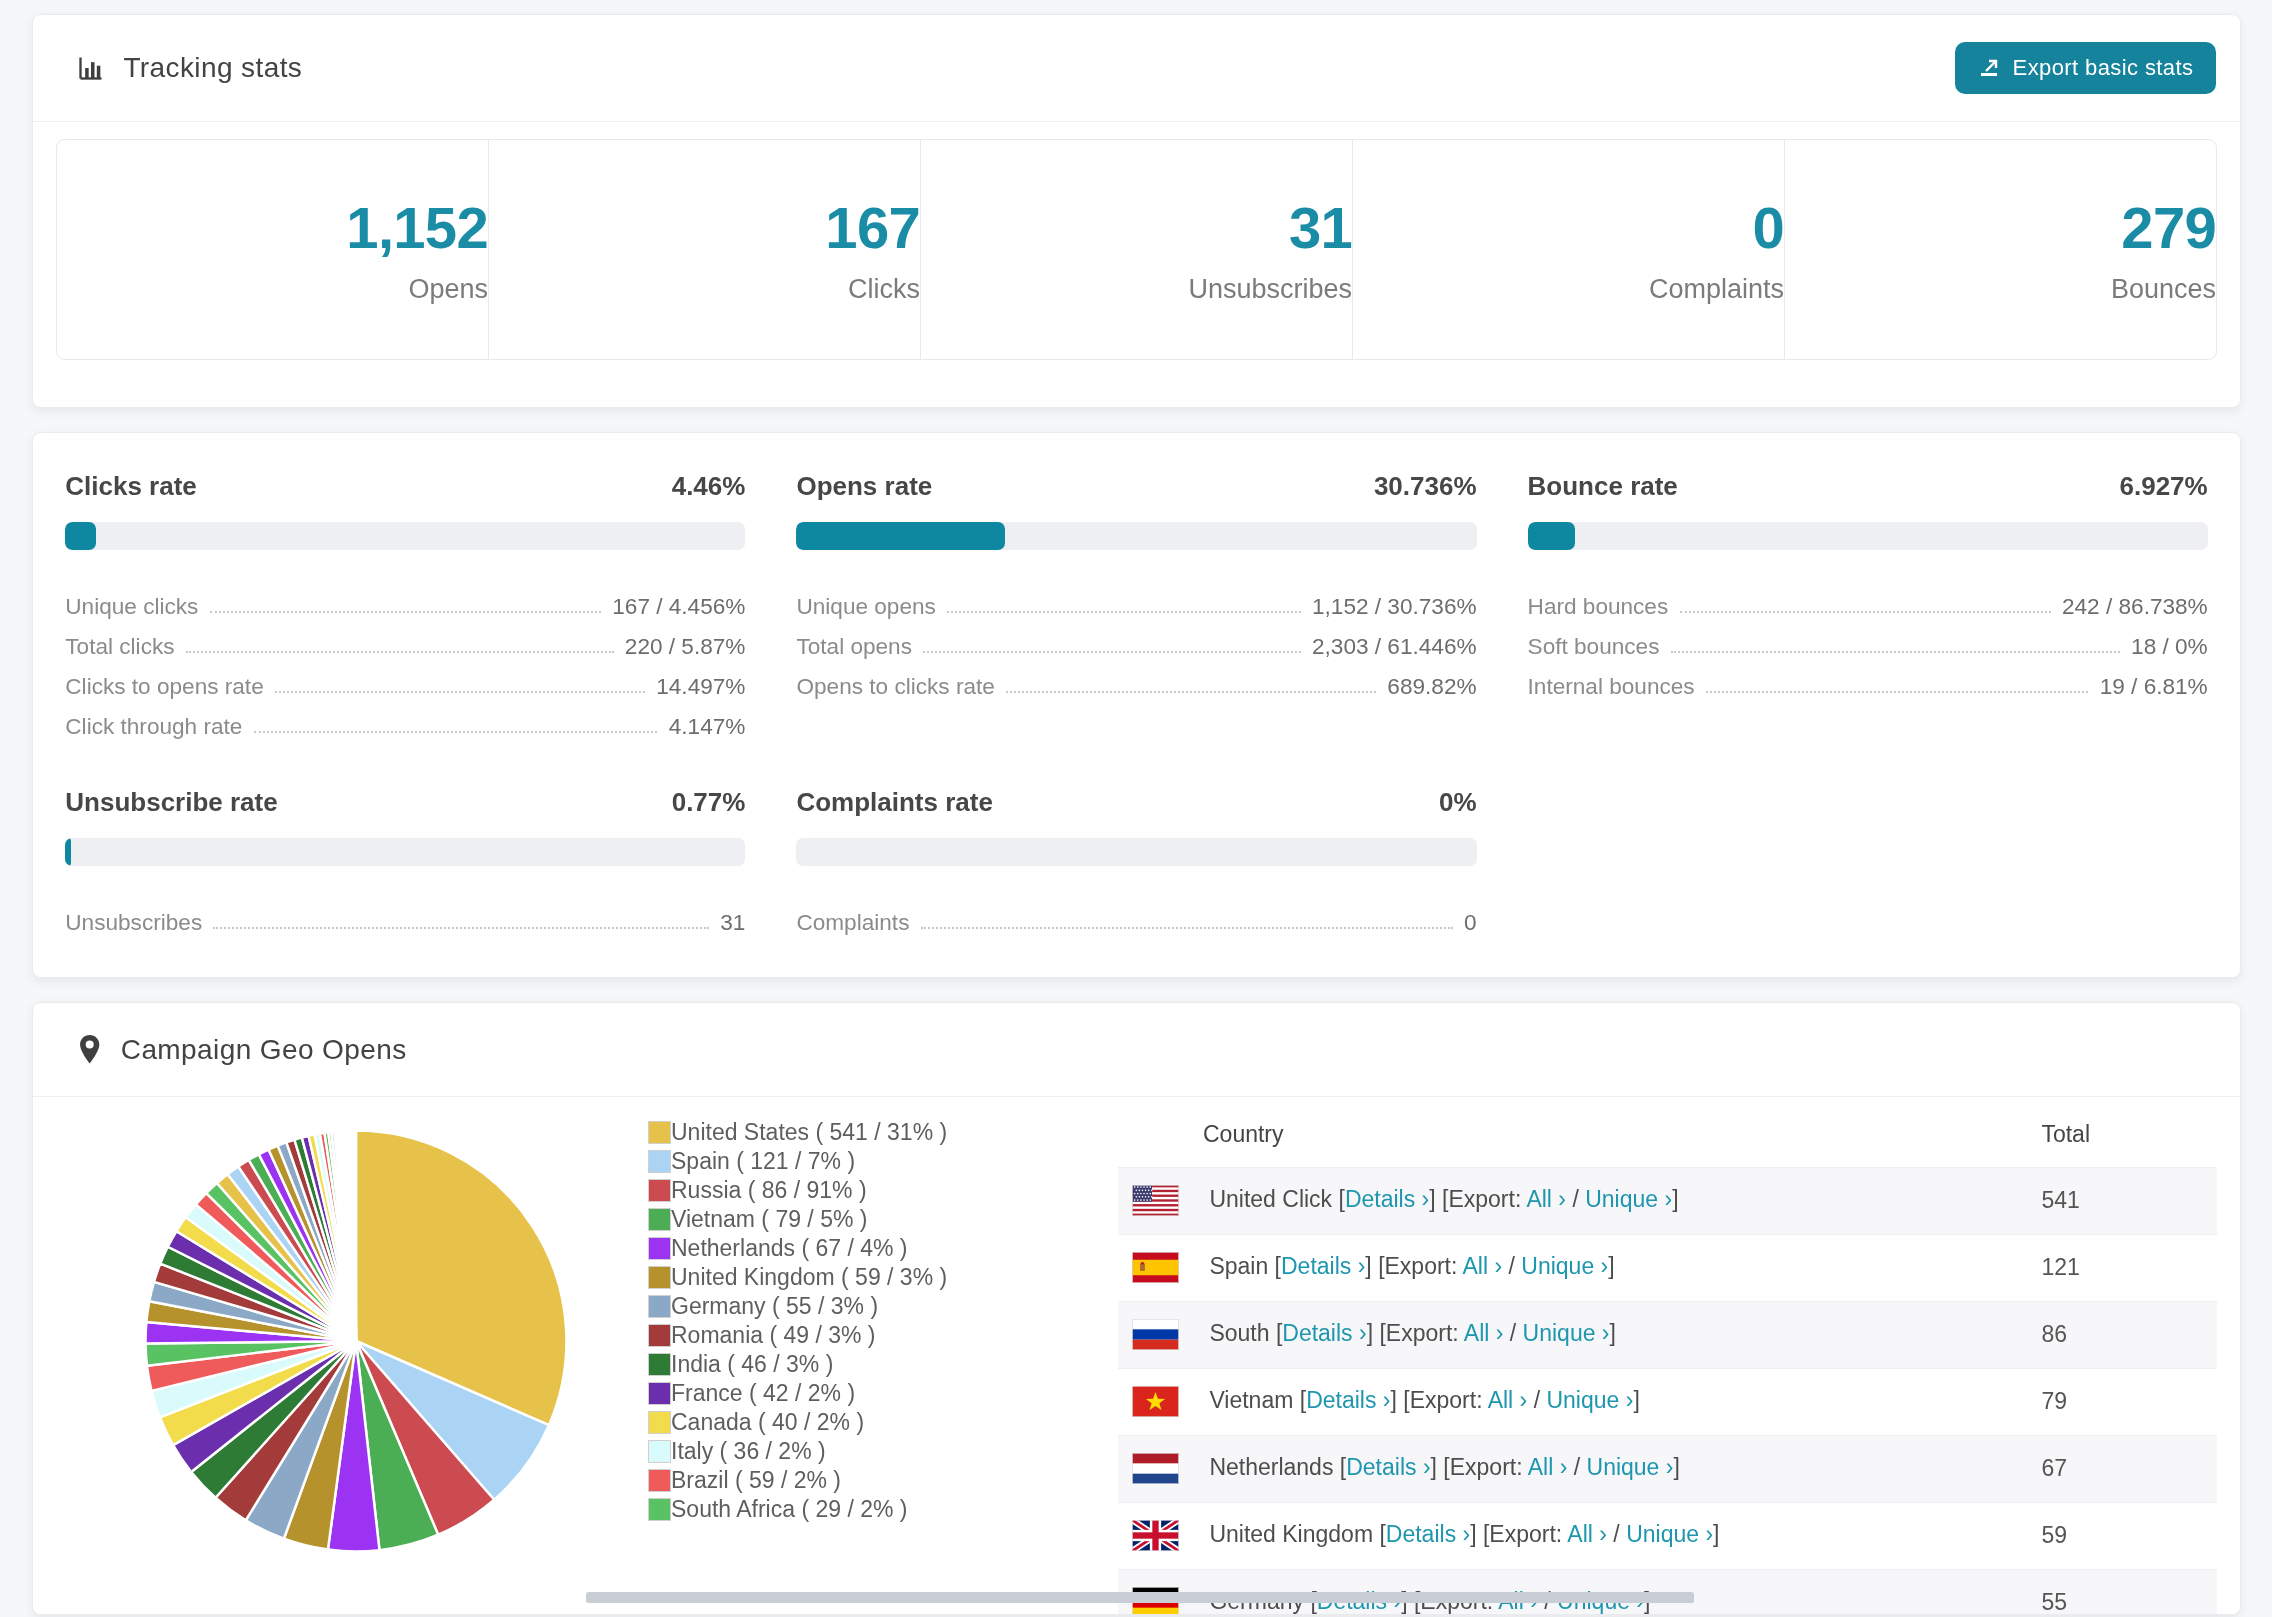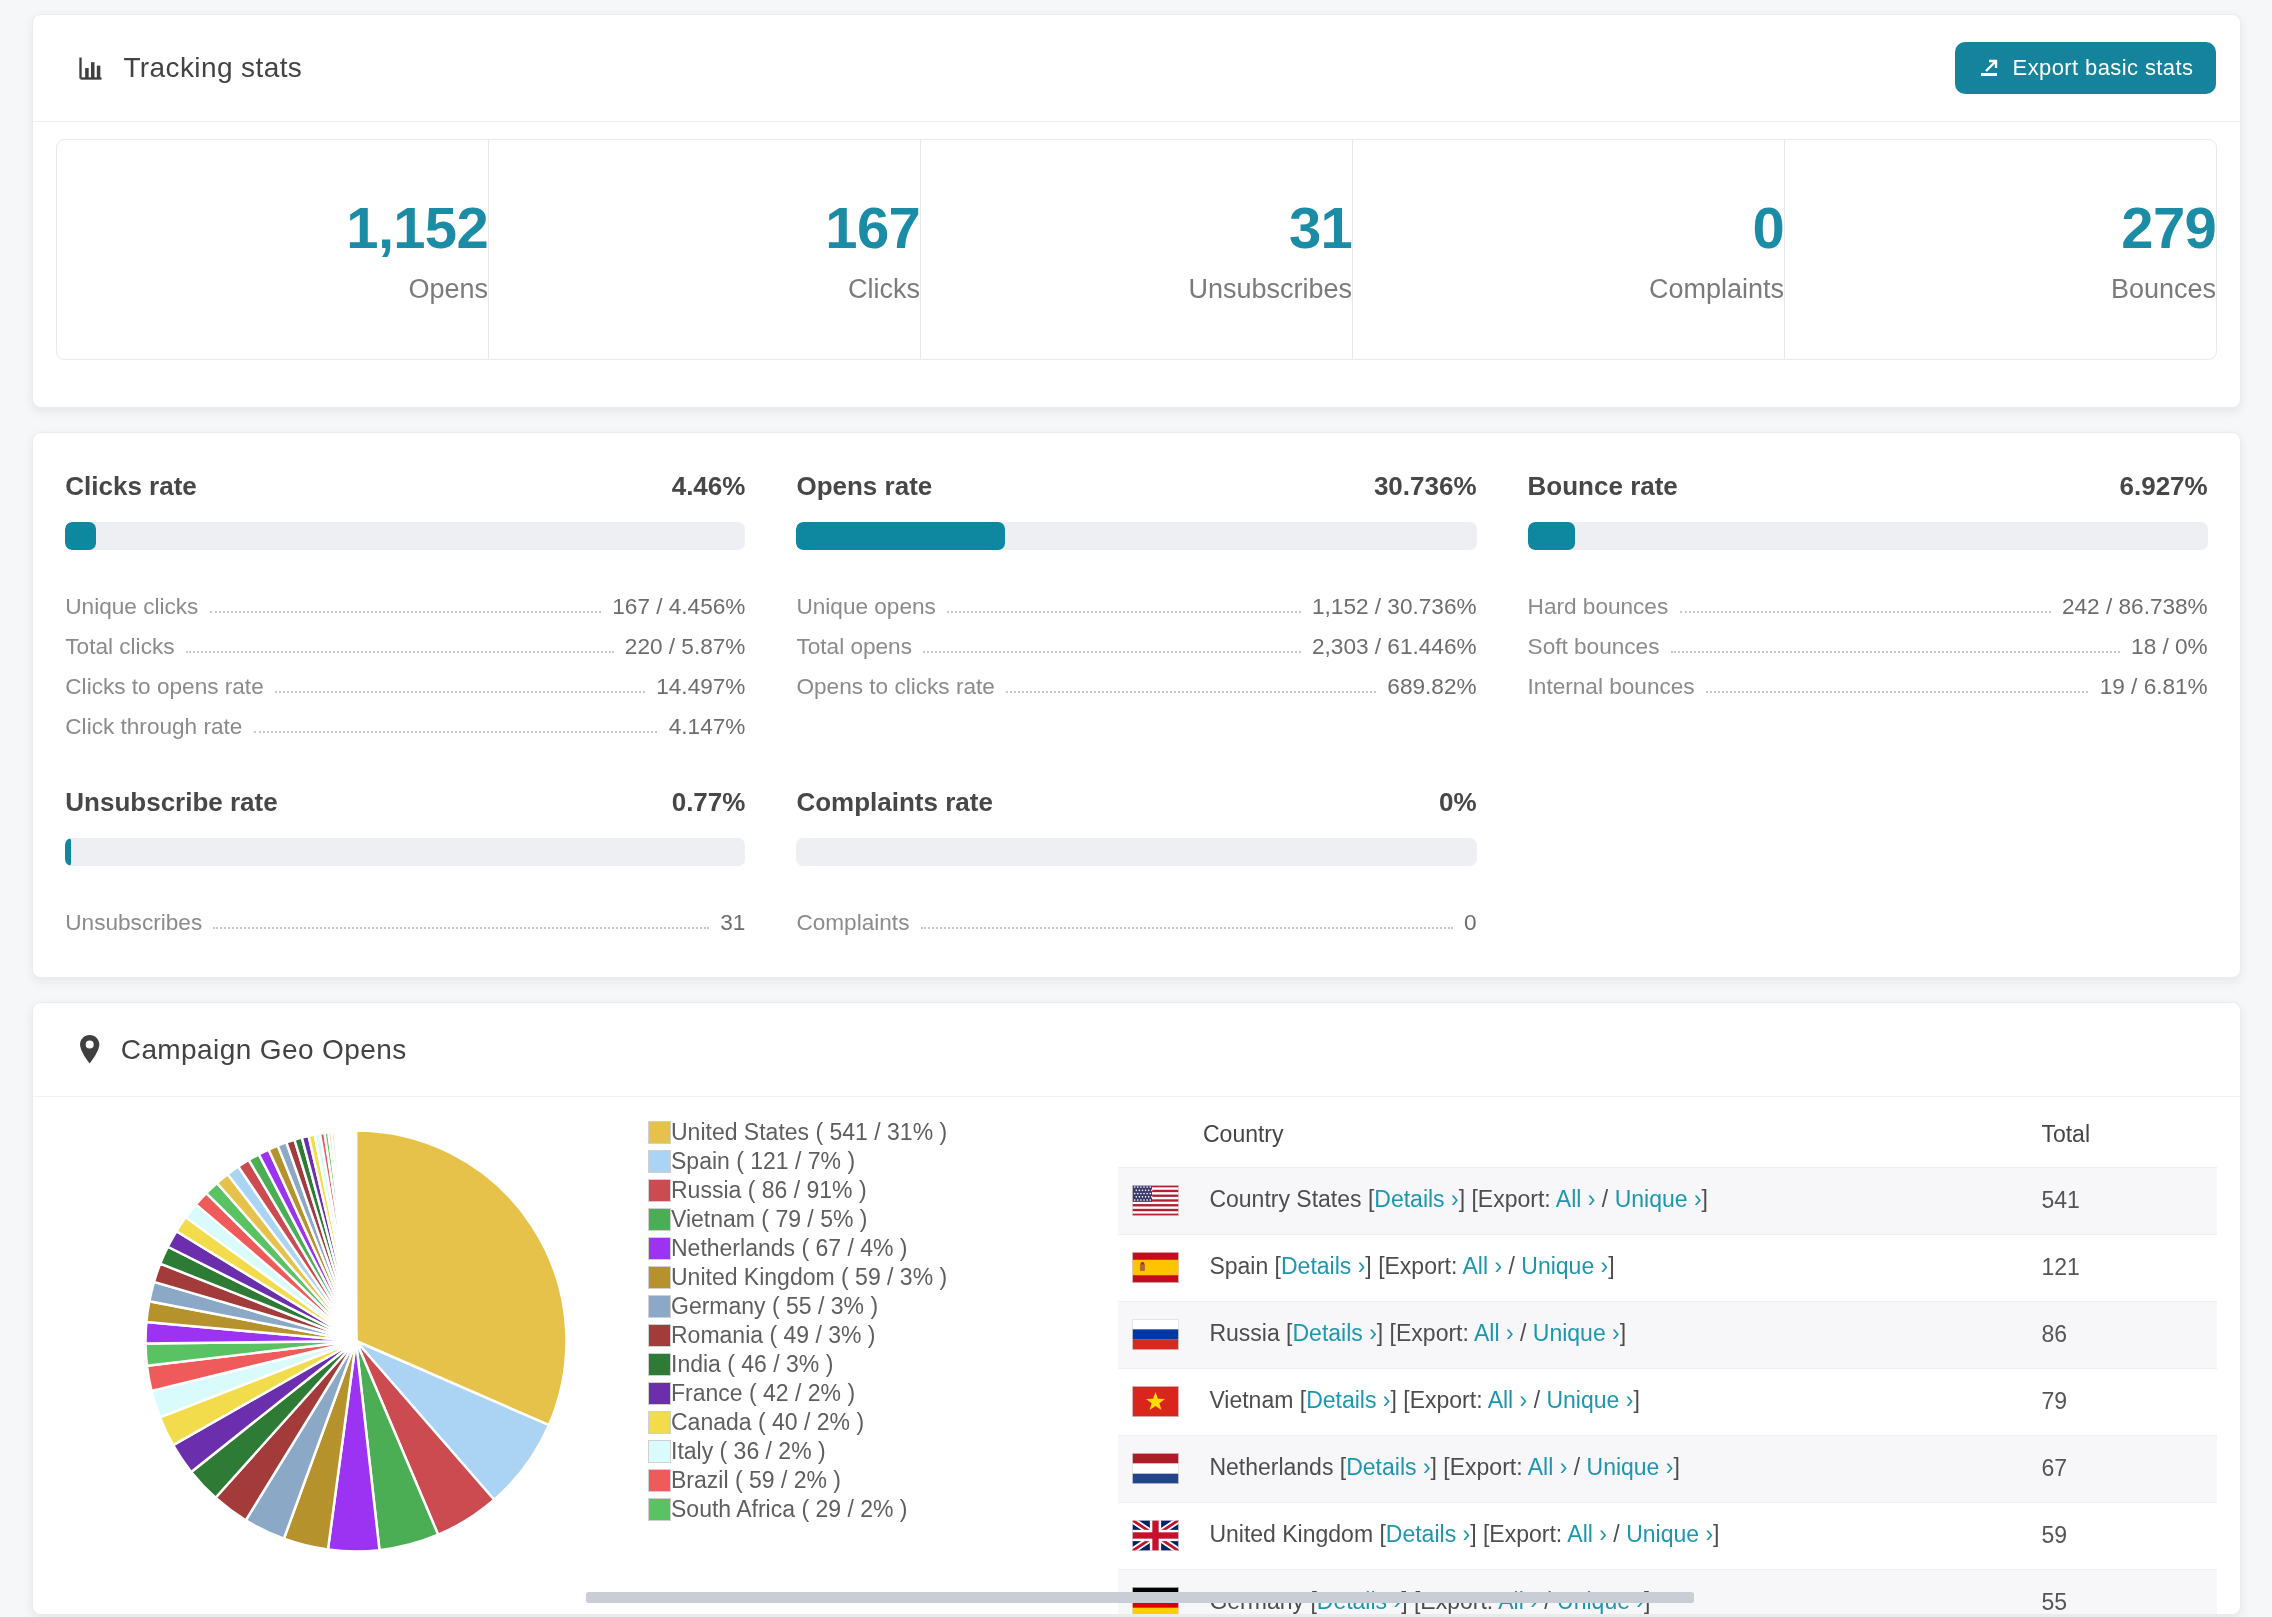--- a/index.html
+++ b/index.html
@@ -440,21 +440,21 @@
                       <circle cx="23.3" cy="16.799999999999997" r="1.15" fill="#fff"></circle>
                       <circle cx="27.7" cy="16.799999999999997" r="1.15" fill="#fff"></circle>
                       <circle cx="3.5" cy="21.4" r="1.15" fill="#fff"></circle>
                       <circle cx="7.9" cy="21.4" r="1.15" fill="#fff"></circle>
                       <circle cx="12.3" cy="21.4" r="1.15" fill="#fff"></circle>
                       <circle cx="16.700000000000003" cy="21.4" r="1.15" fill="#fff"></circle>
                       <circle cx="21.1" cy="21.4" r="1.15" fill="#fff"></circle>
                       <circle cx="25.5" cy="21.4" r="1.15" fill="#fff"></circle>
                       <rect x="0.5" y="0.5" width="65" height="43" fill="none" stroke="#d9d9d9"></rect>
                     </svg></span>
-       <span>Country States </span><span>[</span><a class="geo-link">Details ›</a><span>] [Export: </span><a class="geo-link">All ›</a><span> / </span><a class="geo-link">Unique ›</a><span>]</span>
+       <span>United Click </span><span>[</span><a class="geo-link">Details ›</a><span>] [Export: </span><a class="geo-link">All ›</a><span> / </span><a class="geo-link">Unique ›</a><span>]</span>
      </td>
      <td class="total-cell">541</td>
    </tr>
               <tr class="">
      <td class="country-cell" colspan="1">
        <span class="flag"><svg width="47" height="31" viewBox="0 0 66 44">
                       <rect width="66" height="44" fill="#C60B1E"></rect>
                       <rect y="11" width="66" height="22" fill="#FFC400"></rect>
         <rect x="11" y="16" width="7" height="11" rx="1.5" fill="#AD6A2F"></rect>
                       <rect x="12.5" y="14.5" width="4" height="3" fill="#C60B1E"></rect>
@@ -465,21 +465,21 @@
      <td class="total-cell">121</td>
    </tr>
               <tr class="striped">
      <td class="country-cell" colspan="1">
        <span class="flag"><svg width="47" height="31" viewBox="0 0 66 44">
                       <rect width="66" height="44" fill="#fff"></rect>
                       <rect y="14.666666666666666" width="66" height="14.666666666666666" fill="#0039A6"></rect>
         <rect y="29.333333333333332" width="66" height="14.666666666666666" fill="#D52B1E"></rect>
                       <rect x="0.5" y="0.5" width="65" height="43" fill="none" stroke="#d9d9d9"></rect>
                     </svg></span>
-       <span>Russia </span><span>[</span><a class="geo-link">Details ›</a><span>] [Export: </span><a class="geo-link">All ›</a><span> / </span><a class="geo-link">Unique ›</a><span>]</span>
+       <span>South </span><span>[</span><a class="geo-link">Details ›</a><span>] [Export: </span><a class="geo-link">All ›</a><span> / </span><a class="geo-link">Unique ›</a><span>]</span>
      </td>
      <td class="total-cell">86</td>
    </tr>
               <tr class="">
      <td class="country-cell" colspan="1">
        <span class="flag"><svg width="47" height="31" viewBox="0 0 66 44">
                       <rect width="66" height="44" fill="#DA251D"></rect>
         <polygon fill="#FFDE00" points="33,8.5 36.4,18.1 46.5,18.3 38.5,24.4 41.5,34.1 33,28.3 24.5,34.1 27.5,24.4 19.5,18.3 29.6,18.1"></polygon>
                       <rect x="0.5" y="0.5" width="65" height="43" fill="none" stroke="#d9d9d9"></rect>
                     </svg></span>

